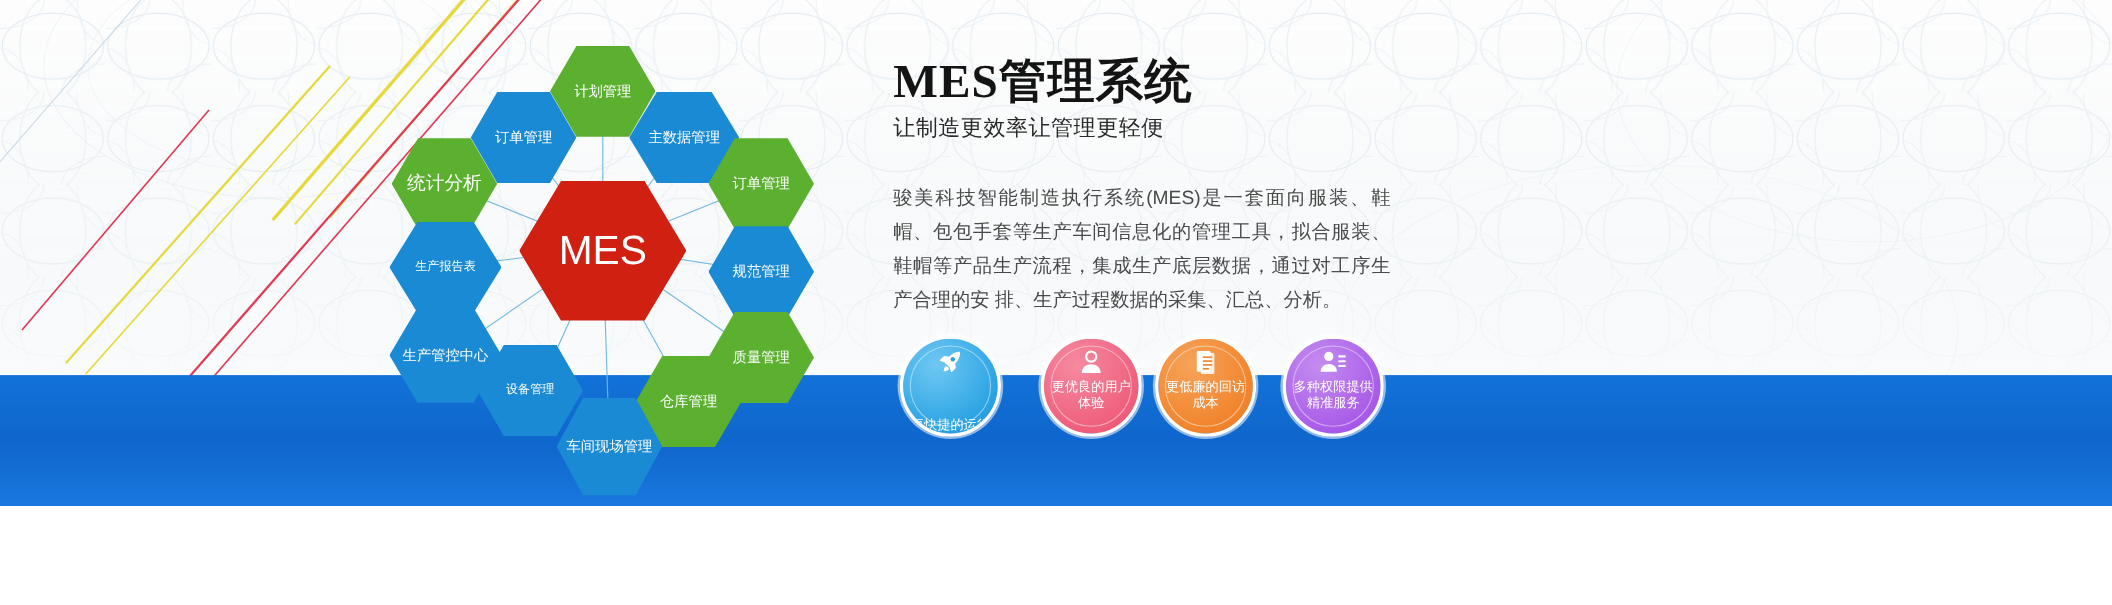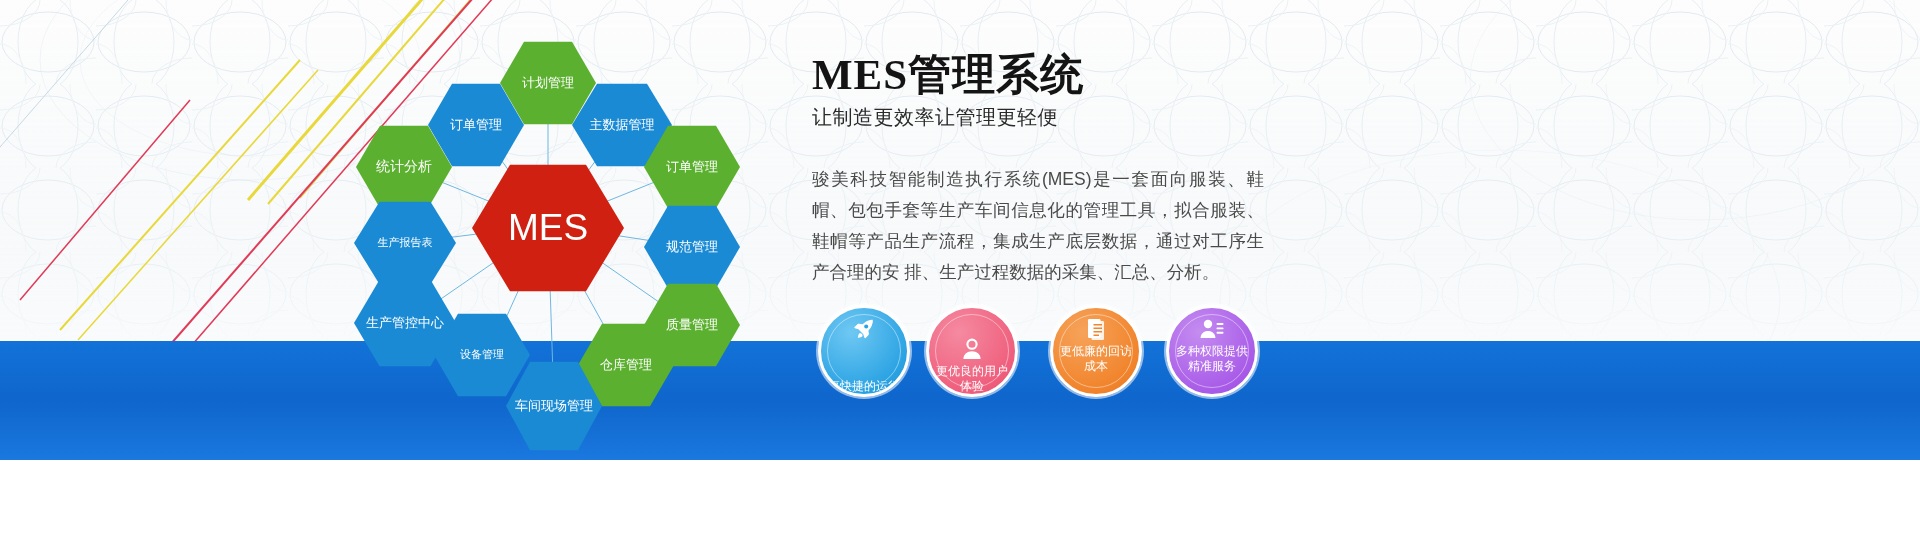--- a/index.html
+++ b/index.html
@@ -54,21 +54,21 @@
   
   .badges{position:absolute;left:818px;top:305px;width:470px;height:105px;}
   .badge{position:absolute;width:92px;height:92px;border-radius:50%;
     box-sizing:border-box;border:3px solid #fff;
     box-shadow:0 0 0 2px rgba(255,255,255,.55);
     display:flex;flex-direction:column;align-items:center;justify-content:flex-start;
     color:#fff;overflow:hidden;}
   .badge .bicon{margin-top:8px;height:26px;display:flex;align-items:center;justify-content:center;}
   .badge .blabel{font-size:12px;line-height:15px;text-align:center;padding:2px 7px 0 7px;}
   .b1{left:0px;  background:radial-gradient(circle at 35% 28%,#6fc8f3,#2ba3e3 70%,#1a90d4);justify-content:space-between;}
-  .b2{left:108px;background:radial-gradient(circle at 35% 28%,#f58aa0,#ef5f7d 70%,#e84f6e);justify-content:flex-end;}
+  .b2{left:128px;background:radial-gradient(circle at 35% 28%,#f58aa0,#ef5f7d 70%,#e84f6e);}
   .b3{left:232px;background:radial-gradient(circle at 35% 28%,#f6a35a,#f1842c 70%,#e9762a);}
   .b4{left:348px;background:radial-gradient(circle at 35% 28%,#c48cf0,#a95ce8 70%,#9a4ce0);}
   .badge::after{content:"";position:absolute;left:6px;top:6px;right:6px;bottom:6px;
     border-radius:50%;border:1px solid rgba(255,255,255,.45);pointer-events:none;}
 </style>
 </head>
 <body>
 
 <div id="stage">
 
@@ -143,21 +143,21 @@
 
     <div class="hex green" style="left:170px;top:20px;width:96px;height:86px;font-size:13px;justify-content:center;">
       <span>计划管理</span>
     </div>
     <div class="hex blue" style="left:98px;top:62px;width:96px;height:86px;font-size:13px;">
       <span>订单管理</span>
     </div>
     <div class="hex blue" style="left:242px;top:62px;width:100px;height:86px;font-size:13px;">
       <span>主数据管理</span>
     </div>
-    <div class="hex green" style="left:26px;top:104px;width:96px;height:86px;font-size:14px;">
+    <div class="hex green" style="left:26px;top:104px;width:96px;height:86px;font-size:17px;">
       <span>统计分析</span>
     </div>
     <div class="hex green" style="left:314px;top:104px;width:96px;height:86px;font-size:13px;">
       <span>订单管理</span>
     </div>
     <div class="hex blue" style="left:24px;top:180px;width:102px;height:86px;font-size:11px;">
       <span>生产报告表</span>
     </div>
     <div class="hex blue" style="left:314px;top:184px;width:96px;height:86px;font-size:13px;">
       <span>规范管理</span>

